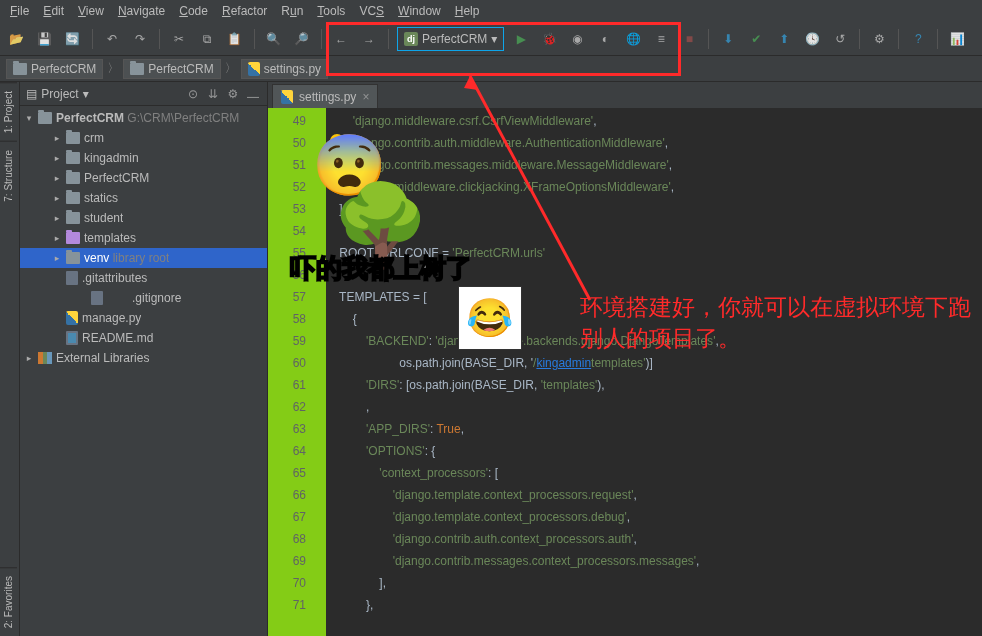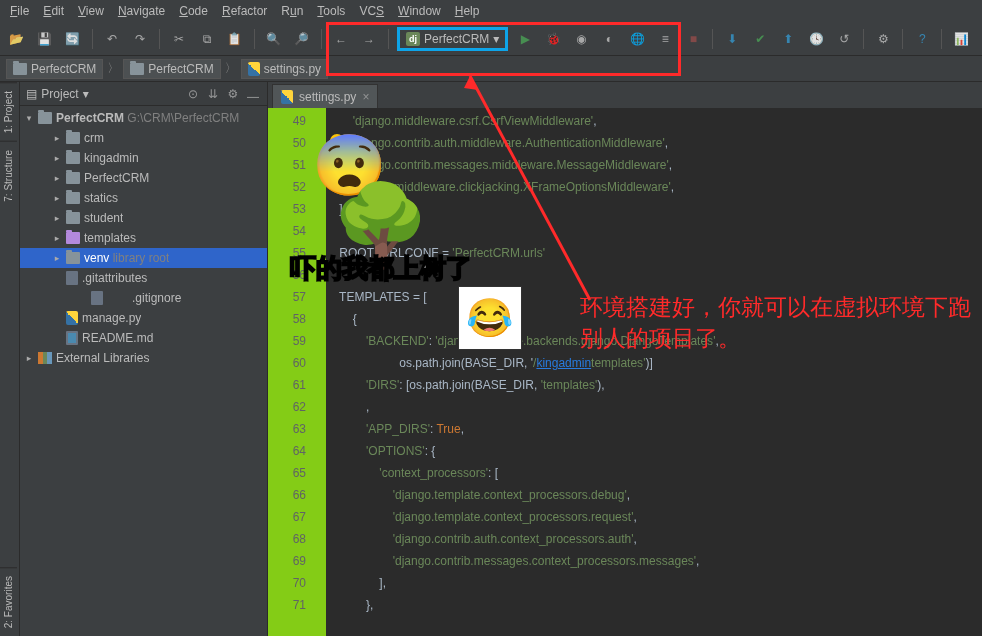--- a/index.html
+++ b/index.html
@@ -3,21 +3,21 @@
 <meta charset="utf-8">
 <style>
 * { margin:0; padding:0; box-sizing:border-box; font-family:"Segoe UI",Arial,sans-serif; font-size:12px; }
 body { background:#3c3f41; color:#bbb; width:982px; height:636px; overflow:hidden; position:relative; }
 .menubar { background:#3c3f41; height:22px; display:flex; align-items:center; padding:0 4px; gap:2px; }
 .menubar > div { padding:2px 6px; cursor:pointer; }
 .underline { text-decoration:underline; }
 .toolbar { height:34px; background:#3c3f41; display:flex; align-items:center; padding:0 6px; gap:6px; border-bottom:1px solid #2b2b2b; }
 .tool-icon { width:22px; height:22px; display:flex; align-items:center; justify-content:center; cursor:pointer; opacity:.85; }
 .sep { width:1px; height:20px; background:#555; margin:0 2px; }
-.run-combo { display:flex; align-items:center; height:24px; background:#3c3f41; border:3px solid #0ea5e9; padding:0 6px; gap:4px; cursor:pointer; }
+.run-combo { display:flex; align-items:center; height:24px; background:#3c3f41; border:1px solid #0ea5e9; padding:0 6px; gap:4px; cursor:pointer; }
 .run-combo-icon { width:14px; height:14px; background:#6a8759; border-radius:2px; display:flex; align-items:center; justify-content:center; color:#fff; font-size:9px; font-weight:bold; }
 .breadcrumb { height:26px; background:#3c3f41; display:flex; align-items:center; padding:0 6px; gap:2px; border-bottom:1px solid #2b2b2b; }
 .crumb { display:flex; align-items:center; gap:4px; padding:2px 6px; background:#4c5052; border:1px solid #555; }
 .crumb-sep { color:#888; padding:0 2px; }
 .folder-icon { width:14px; height:12px; background:#87939a; border-radius:1px; position:relative; }
 .folder-icon::before { content:''; position:absolute; top:-2px; left:0; width:6px; height:2px; background:#87939a; border-radius:1px 1px 0 0; }
 .py-icon { width:12px; height:14px; background:linear-gradient(45deg,#3572a5 50%,#ffd43b 50%); border-radius:2px; }
 .content { display:flex; height:554px; }
 .proj-panel { width:248px; background:#3c3f41; border-right:1px solid #2b2b2b; display:flex; flex-direction:column; }
 .proj-header { height:24px; background:#3a3d3f; border-bottom:1px solid #2b2b2b; display:flex; align-items:center; padding:0 6px; gap:6px; }
@@ -278,22 +278,22 @@
           <div></div>
           <div>    TEMPLATES = [</div>
           <div>        {</div>
           <div>            <span class="str">'</span><span class="str">BACKEND</span><span class="str">'</span>:<span class="str"> '</span><span class="str">django.template.backends.django.DjangoTemplates</span><span class="str">'</span>,</div>
           <div>                      os.path.join(BASE_DIR, '<span class="str">/</span><span class="link">kingadmin</span><span class="str">templates</span><span class="str">'</span>)]</div>
           <div>            <span class="str">'</span><span class="str">DIRS</span><span class="str">'</span>: [os.path.join(BASE_DIR,<span class="str"> '</span><span class="str">templates</span><span class="str">'</span>),</div>
           <div>            ,</div>
           <div>            <span class="str">'</span><span class="str">APP_DIRS</span><span class="str">'</span>: <span class="key">True</span>,</div>
           <div>            <span class="str">'</span><span class="str">OPTIONS</span><span class="str">'</span>: {</div>
           <div>                <span class="str">'</span><span class="str">context_processors</span><span class="str">'</span>: [</div>
+          <div>                    <span class="str">'</span><span class="str">django.template.context_processors.request</span><span class="str">'</span>,</div>
           <div>                    <span class="str">'</span><span class="str">django.template.context_processors.debug</span><span class="str">'</span>,</div>
-          <div>                    <span class="str">'</span><span class="str">django.template.context_processors.request</span><span class="str">'</span>,</div>
           <div>                    <span class="str">'</span><span class="str">django.contrib.auth.context_processors.auth</span><span class="str">'</span>,</div>
           <div>                    <span class="str">'</span><span class="str">django.contrib.messages.context_processors.messages</span><span class="str">'</span>,</div>
           <div>                ],</div>
           <div>            },</div>
         </div>
     </div>
   </div>
 </div>
 
 <div class="redbox redbox-1"></div>

